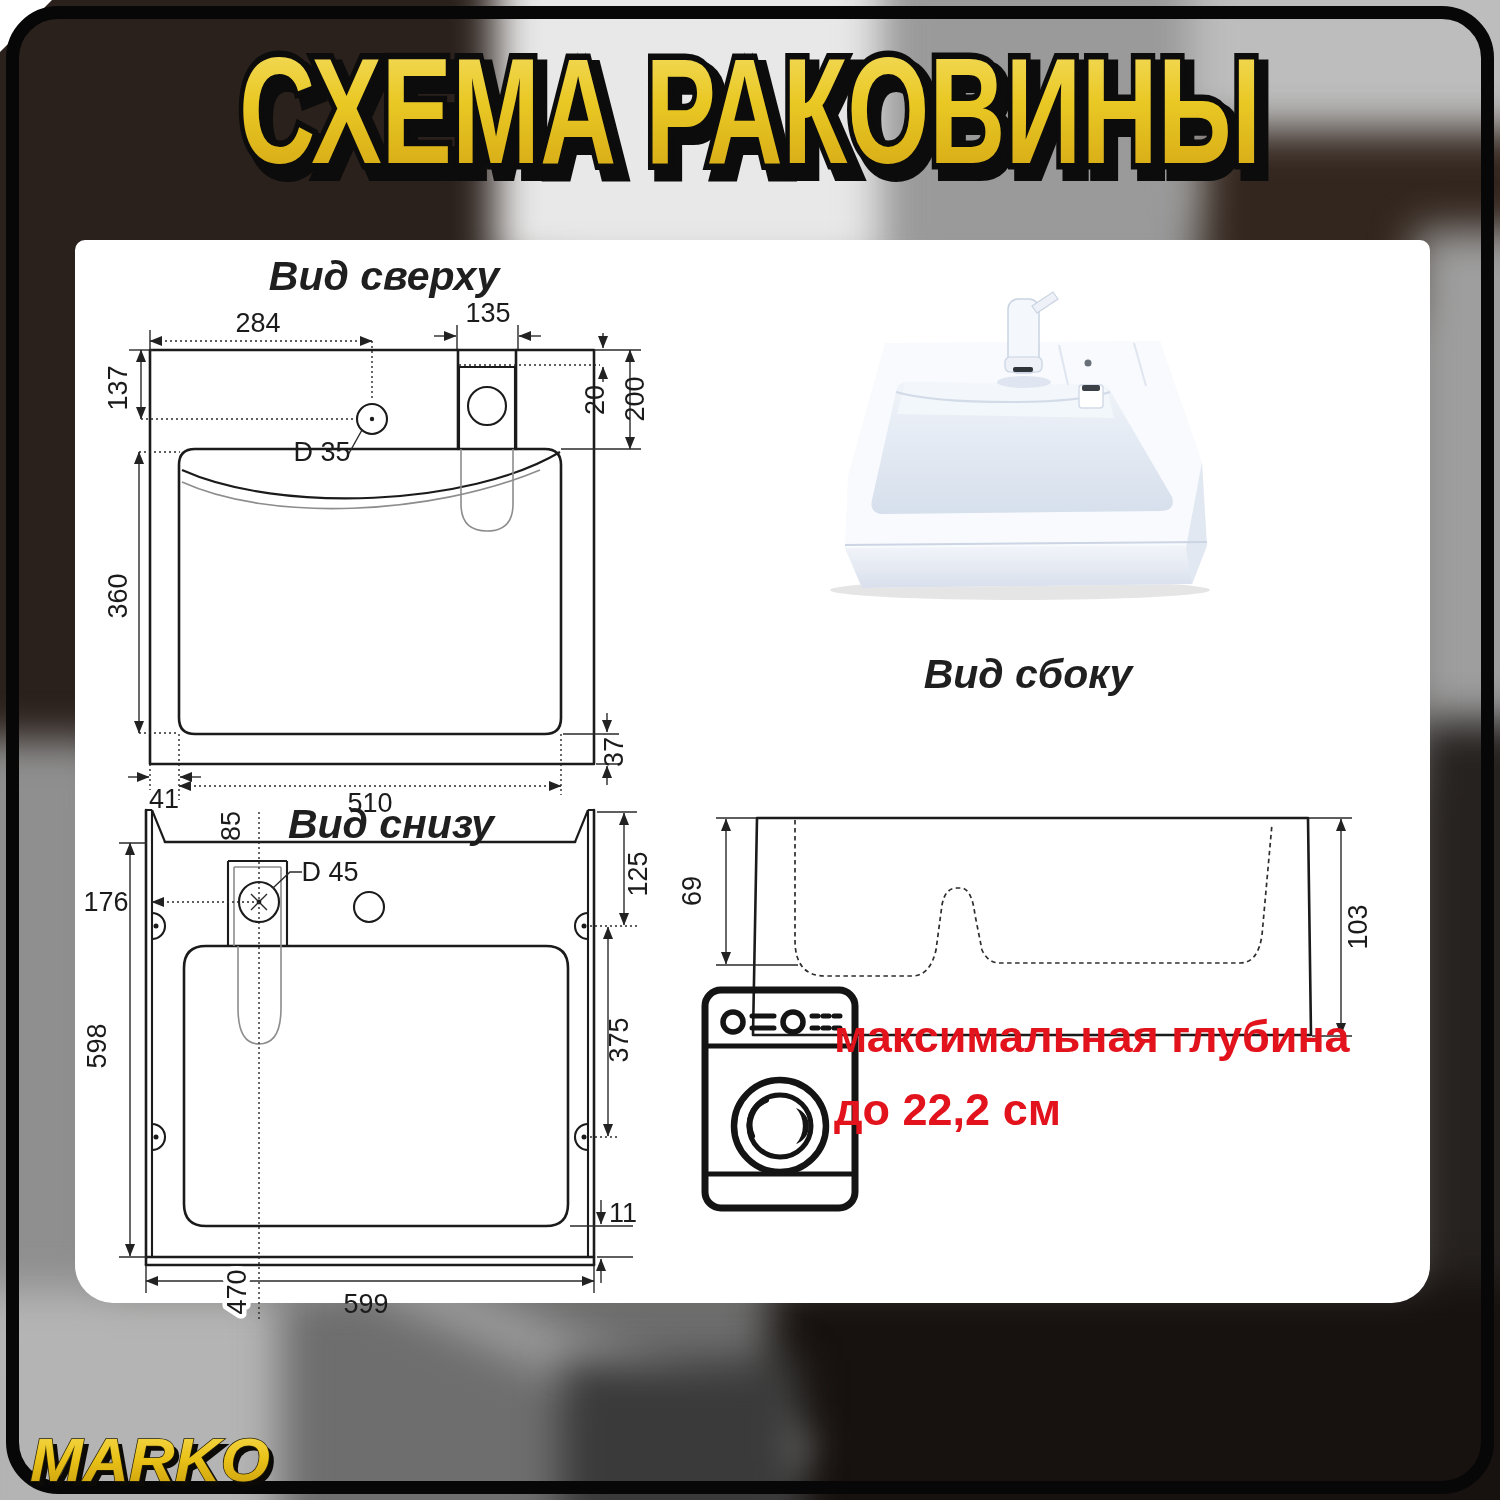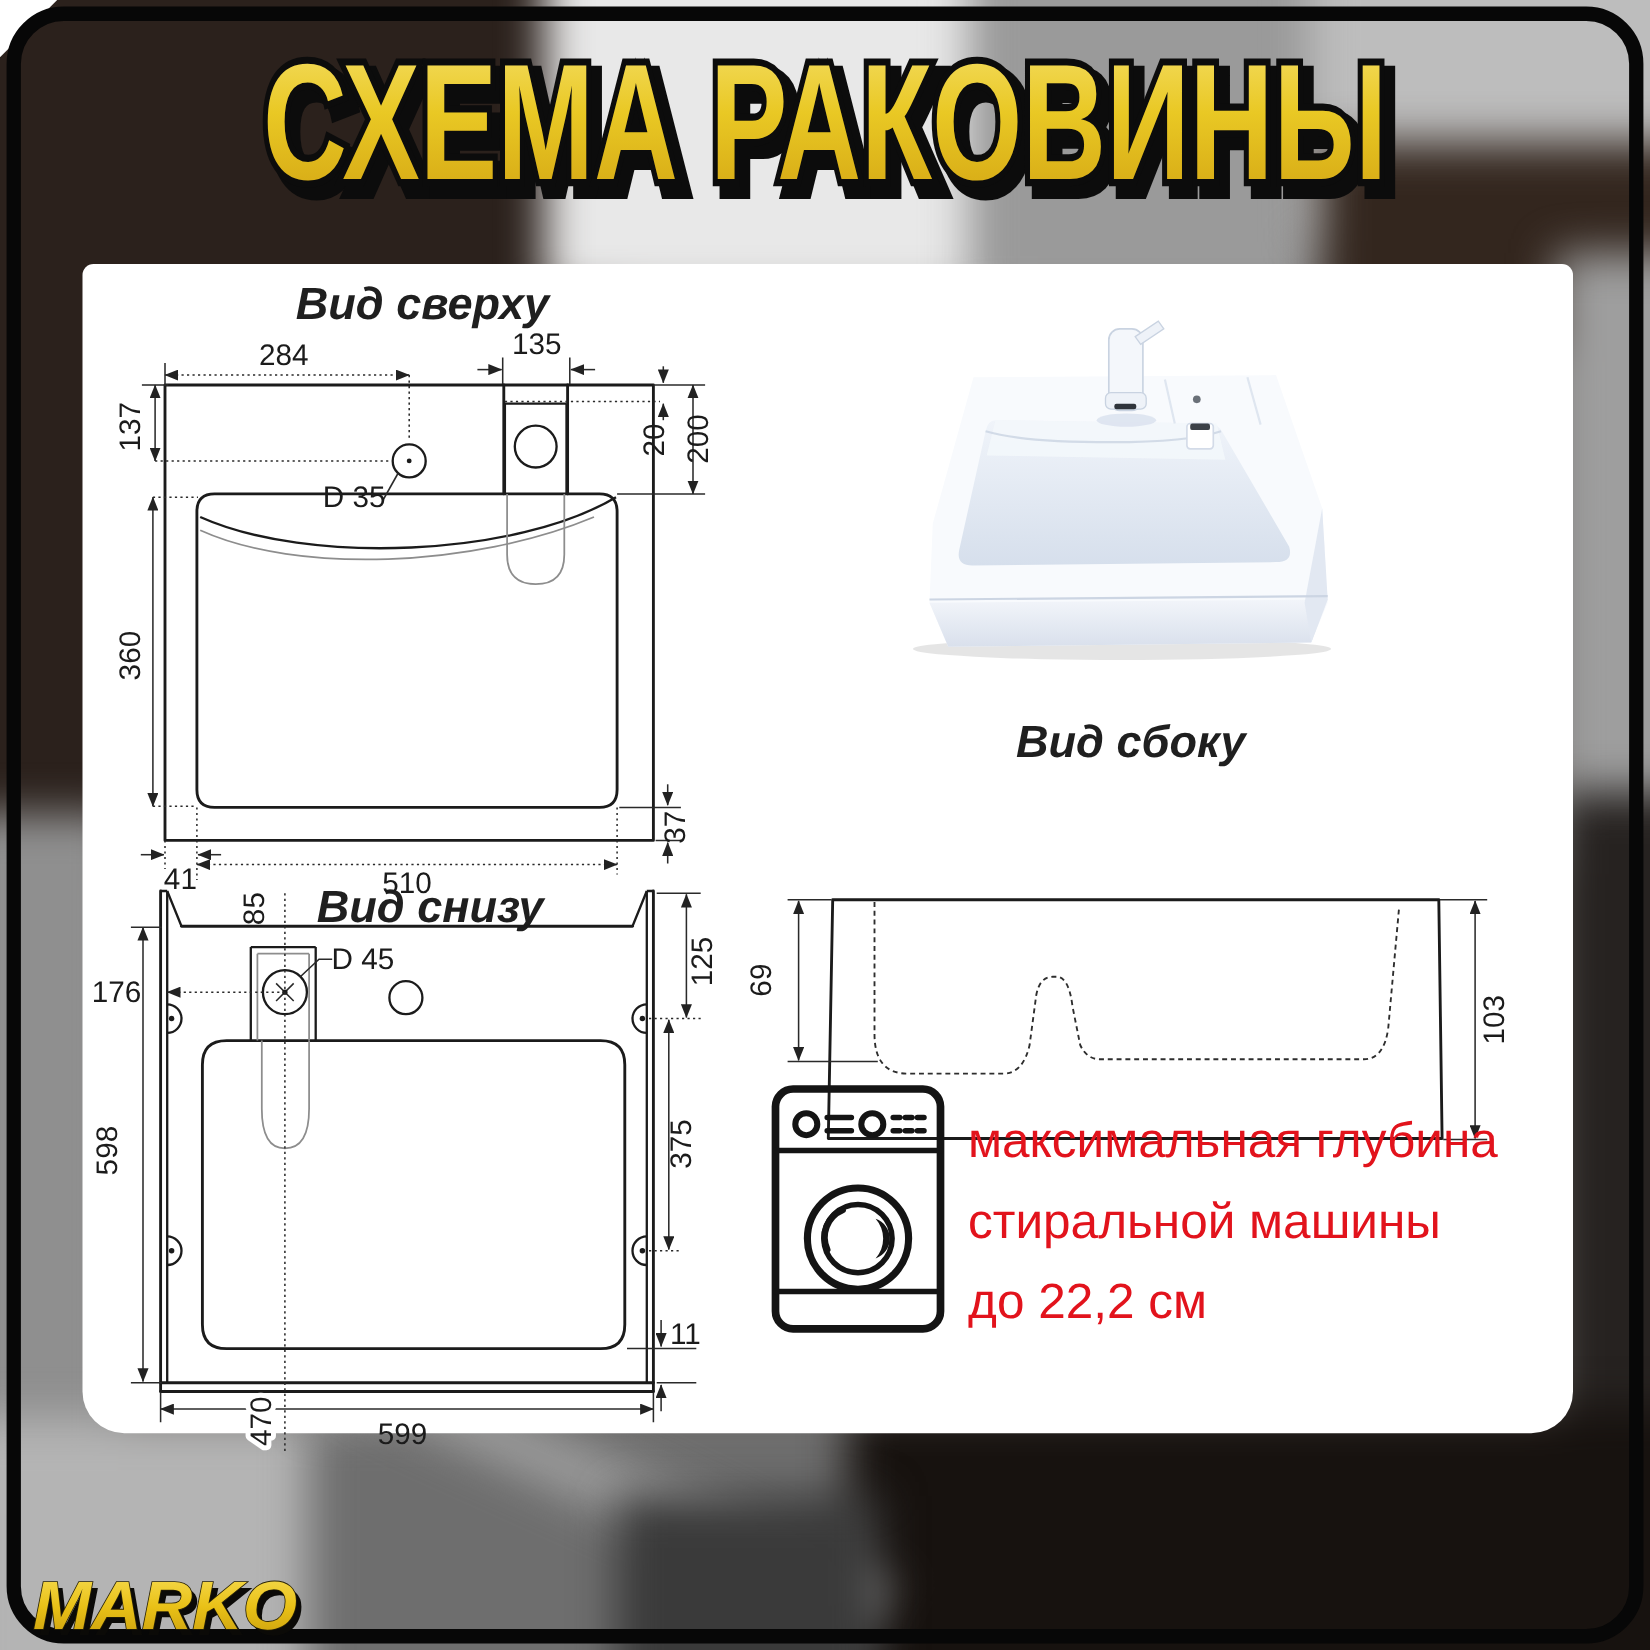--- a/index.html
+++ b/index.html
@@ -36,21 +36,21 @@
   .ol2{stroke:#1b1b1b;stroke-width:2.1;fill:none;stroke-linejoin:round;}
   .thin{stroke:#8d8d8d;stroke-width:1.6;fill:none;}
   .dim{stroke:#2a2a2a;stroke-width:1.4;fill:none;}
   .dimdot{stroke:#2a2a2a;stroke-width:1.4;fill:none;stroke-dasharray:2 3;}
   .dash{stroke:#2e2e2e;stroke-width:1.7;fill:none;stroke-dasharray:4.5 3.5;}
   .dl{font-size:27px;fill:#1b1b1b;}
   .vt{font-size:41px;font-weight:bold;font-style:italic;fill:#1f1f1f;}
   .halo{paint-order:stroke;stroke:#ffffff;stroke-width:9px;stroke-linejoin:round;}
   .wm{stroke:#141414;fill:none;stroke-linecap:round;}
   
-  .note{left:880px;top:1000px;width:540px;color:#e2131c;font-weight:normal;
+  .note{left:834px;top:1000px;width:540px;color:#e2131c;font-weight:bold;
         font-size:45px;line-height:73px;white-space:nowrap;}
 </style>
 </head>
 <body>
 
 <div class="bg">
   <div class="tl"></div>
     <div class="wband"></div>
     <div class="gband"></div>
   <div class="silv"></div>
@@ -247,21 +247,20 @@
     <circle cx="780" cy="1126" r="46" class="wm" stroke-width="6.5"></circle>
     <circle cx="780" cy="1126" r="31" class="wm" stroke-width="5"></circle>
     <path d="M766,1100 A27,27 0 0 0 752,1136" class="wm" stroke-width="6"></path>
     <path d="M796,1108 a19,19 0 0 1 0,36 a27,27 0 0 0 0,-36 z" fill="#141414"></path>
     <path d="M705,1174 H855" class="wm" stroke-width="5"></path>
   </g>
 </svg>
 
 <div class="abs note">
   <div>максимальная глубина</div>
-  <div>стиральной машины</div>
   <div>до 22,2 см</div>
 </div>
 
 <svg width="420" height="120" viewBox="0 0 420 120" style="left:0px;top:1390px;">
   <defs>
     <linearGradient id="mgrad" x1="0" y1="0" x2="0" y2="1">
       <stop offset="0" stop-color="#f7dd55"></stop>
         <stop offset="0.5" stop-color="#e9c117"></stop>
       <stop offset="1" stop-color="#c79b0c"></stop>
     </linearGradient>

